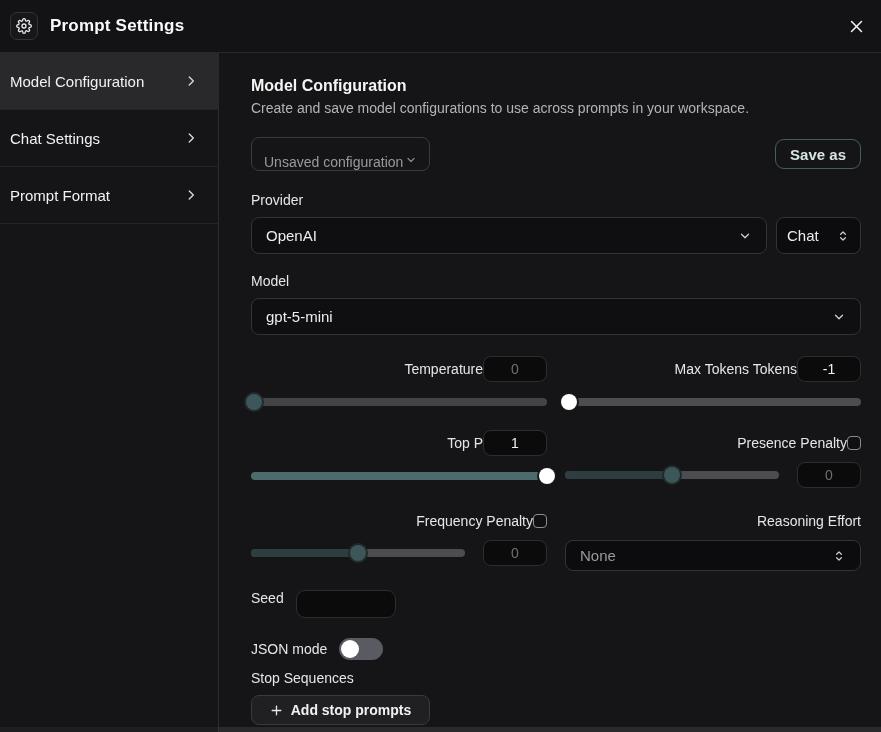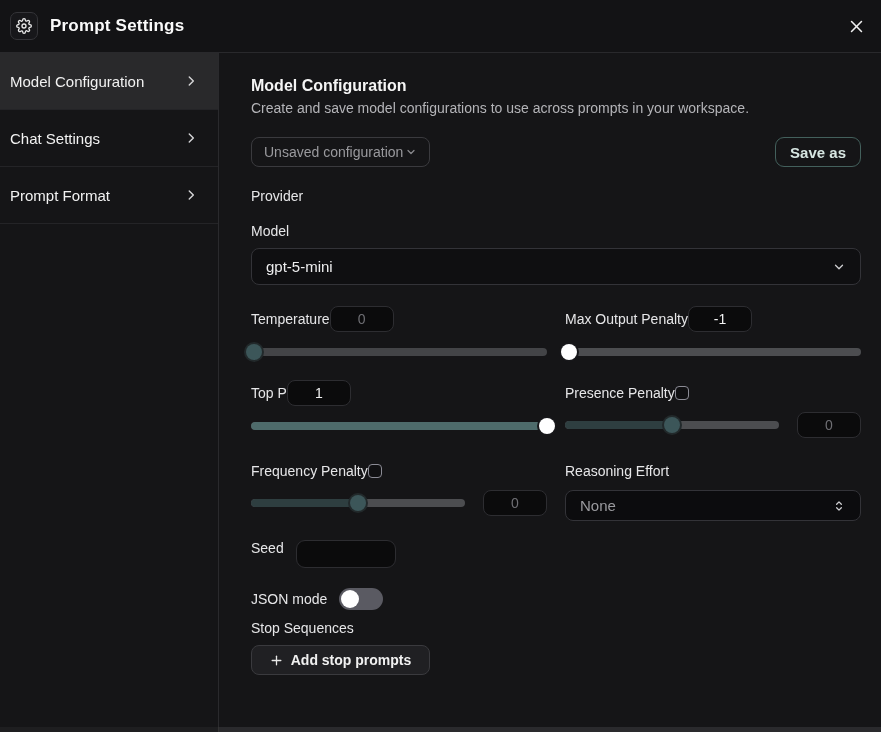--- a/index.html
+++ b/index.html
@@ -35,22 +35,22 @@
   .side-item.selected { background:#29292b; }
   .side-item .lbl { font-size:15px; color:#f2f2f2; }
   .side-item svg { width:14px; height:14px; color:#d6d6d8; }
 
   main { flex:1; padding:24px 20px 0 32px; min-width:0; }
   .main-title { font-size:16px; font-weight:700; color:#f5f5f5; }
   .main-desc { font-size:14px; color:#b4b4b8; margin-top:5px; }
 
   .config-row { margin-top:21px; display:flex; align-items:center; justify-content:space-between; }
   .config-dd {
-    height:30px; width:179px; display:flex; align-items:center; justify-content:space-between;
-    padding:0 12px; border:1px solid #3a3a3e; border-radius:8px; background:transparent; cursor:pointer;
+    height:30px; width:179px; display:flex; align-items:flex-start; justify-content:space-between;
+    padding:16px 12px; border:1px solid #3a3a3e; border-radius:8px; background:transparent; cursor:pointer;
   }
   .config-dd .txt { font-size:14px; color:#9a9a9e; }
   .config-dd svg { width:12px; height:12px; color:#8b8b8f; }
   .save-as {
     height:30px; padding:0 14px; border:1px solid #43605c; border-radius:9px; background:transparent;
     font-size:15px; font-weight:600; color:#d7e6e2; cursor:pointer;
     font-family:"Liberation Sans",sans-serif;
   }
 
   .field-label { font-size:14px; color:#e6e6e8; }
@@ -65,21 +65,21 @@
   .provider-select { flex:1; }
   .chat-select { width:85px; flex:0 0 85px; padding:0 10px; background:#0c0c0e; }
   .model-label { margin-top:19px; }
   .model-select { margin-top:9px; }
 
   
   .params { margin-top:21px; }
   .p-row { display:flex; gap:18px; }
   .p-row + .p-row { margin-top:20px; }
   .p-cell { width:296px; flex:0 0 296px; }
-  .p-head { height:26px; display:flex; align-items:center; justify-content:flex-start; }
+  .p-head { height:26px; display:flex; align-items:center; justify-content:flex-end; }
   .p-body { margin-top:12px; }
   .p-body.tight { margin-top:6px; }
   .p-body.inline { display:flex; align-items:center; gap:18px; }
 
   .num-input {
     width:64px; height:26px; background:#0b0b0c; border:1px solid #2d2d31; border-radius:8px;
     text-align:center; font-size:14px; font-family:"Liberation Sans",sans-serif; outline:none;
   }
   .num-input.grey { color:#6f6f74; }
   .num-input.white { color:#f2f2f2; }
@@ -178,20 +178,35 @@
         <div class="config-dd">
           <span class="txt">Unsaved configuration</span>
           <svg viewBox="0 0 24 24" fill="none" stroke="currentColor" stroke-width="2.4" stroke-linecap="round" stroke-linejoin="round">
               <polyline points="6 9 12 15 18 9"></polyline>
             </svg>
         </div>
         <button class="save-as">Save as</button>
       </div>
 
       <div class="field-label provider-label">Provider</div>
+      <div class="provider-row">
+        <div class="select provider-select">
+          <span class="val">OpenAI</span>
+          <svg viewBox="0 0 24 24" fill="none" stroke="currentColor" stroke-width="2.2" stroke-linecap="round" stroke-linejoin="round">
+              <polyline points="6 9 12 15 18 9"></polyline>
+            </svg>
+        </div>
+        <div class="select chat-select">
+          <span class="val">Chat</span>
+          <svg viewBox="0 0 24 24" fill="none" stroke="currentColor" stroke-width="2.2" stroke-linecap="round" stroke-linejoin="round">
+              <polyline points="8 9 12 5 16 9"></polyline>
+              <polyline points="8 15 12 19 16 15"></polyline>
+            </svg>
+        </div>
+      </div>
 
       <div class="field-label model-label">Model</div>
       <div class="select model-select">
         <span class="val">gpt-5-mini</span>
         <svg viewBox="0 0 24 24" fill="none" stroke="currentColor" stroke-width="2.2" stroke-linecap="round" stroke-linejoin="round">
             <polyline points="6 9 12 15 18 9"></polyline>
           </svg>
       </div>
 
       <div class="params">
@@ -206,21 +221,21 @@
               <div class="slider dimtrack">
                 <div class="track">
                     <div class="fill teal-dim" style="width: 1%;"></div>
                   </div>
                 <div class="thumb dim" style="left: 1%;"></div>
               </div>
             </div>
           </div>
           <div class="p-cell">
             <div class="p-head">
-              <span class="field-label">Max Output Penalty</span>
+              <span class="field-label">Max Tokens Tokens</span>
               <input class="num-input white" value="-1" style="">
             </div>
             <div class="p-body">
               <div class="slider">
                 <div class="track"></div>
                 <div class="thumb" style="left: 1.5%;"></div>
               </div>
             </div>
           </div>
         </div>

